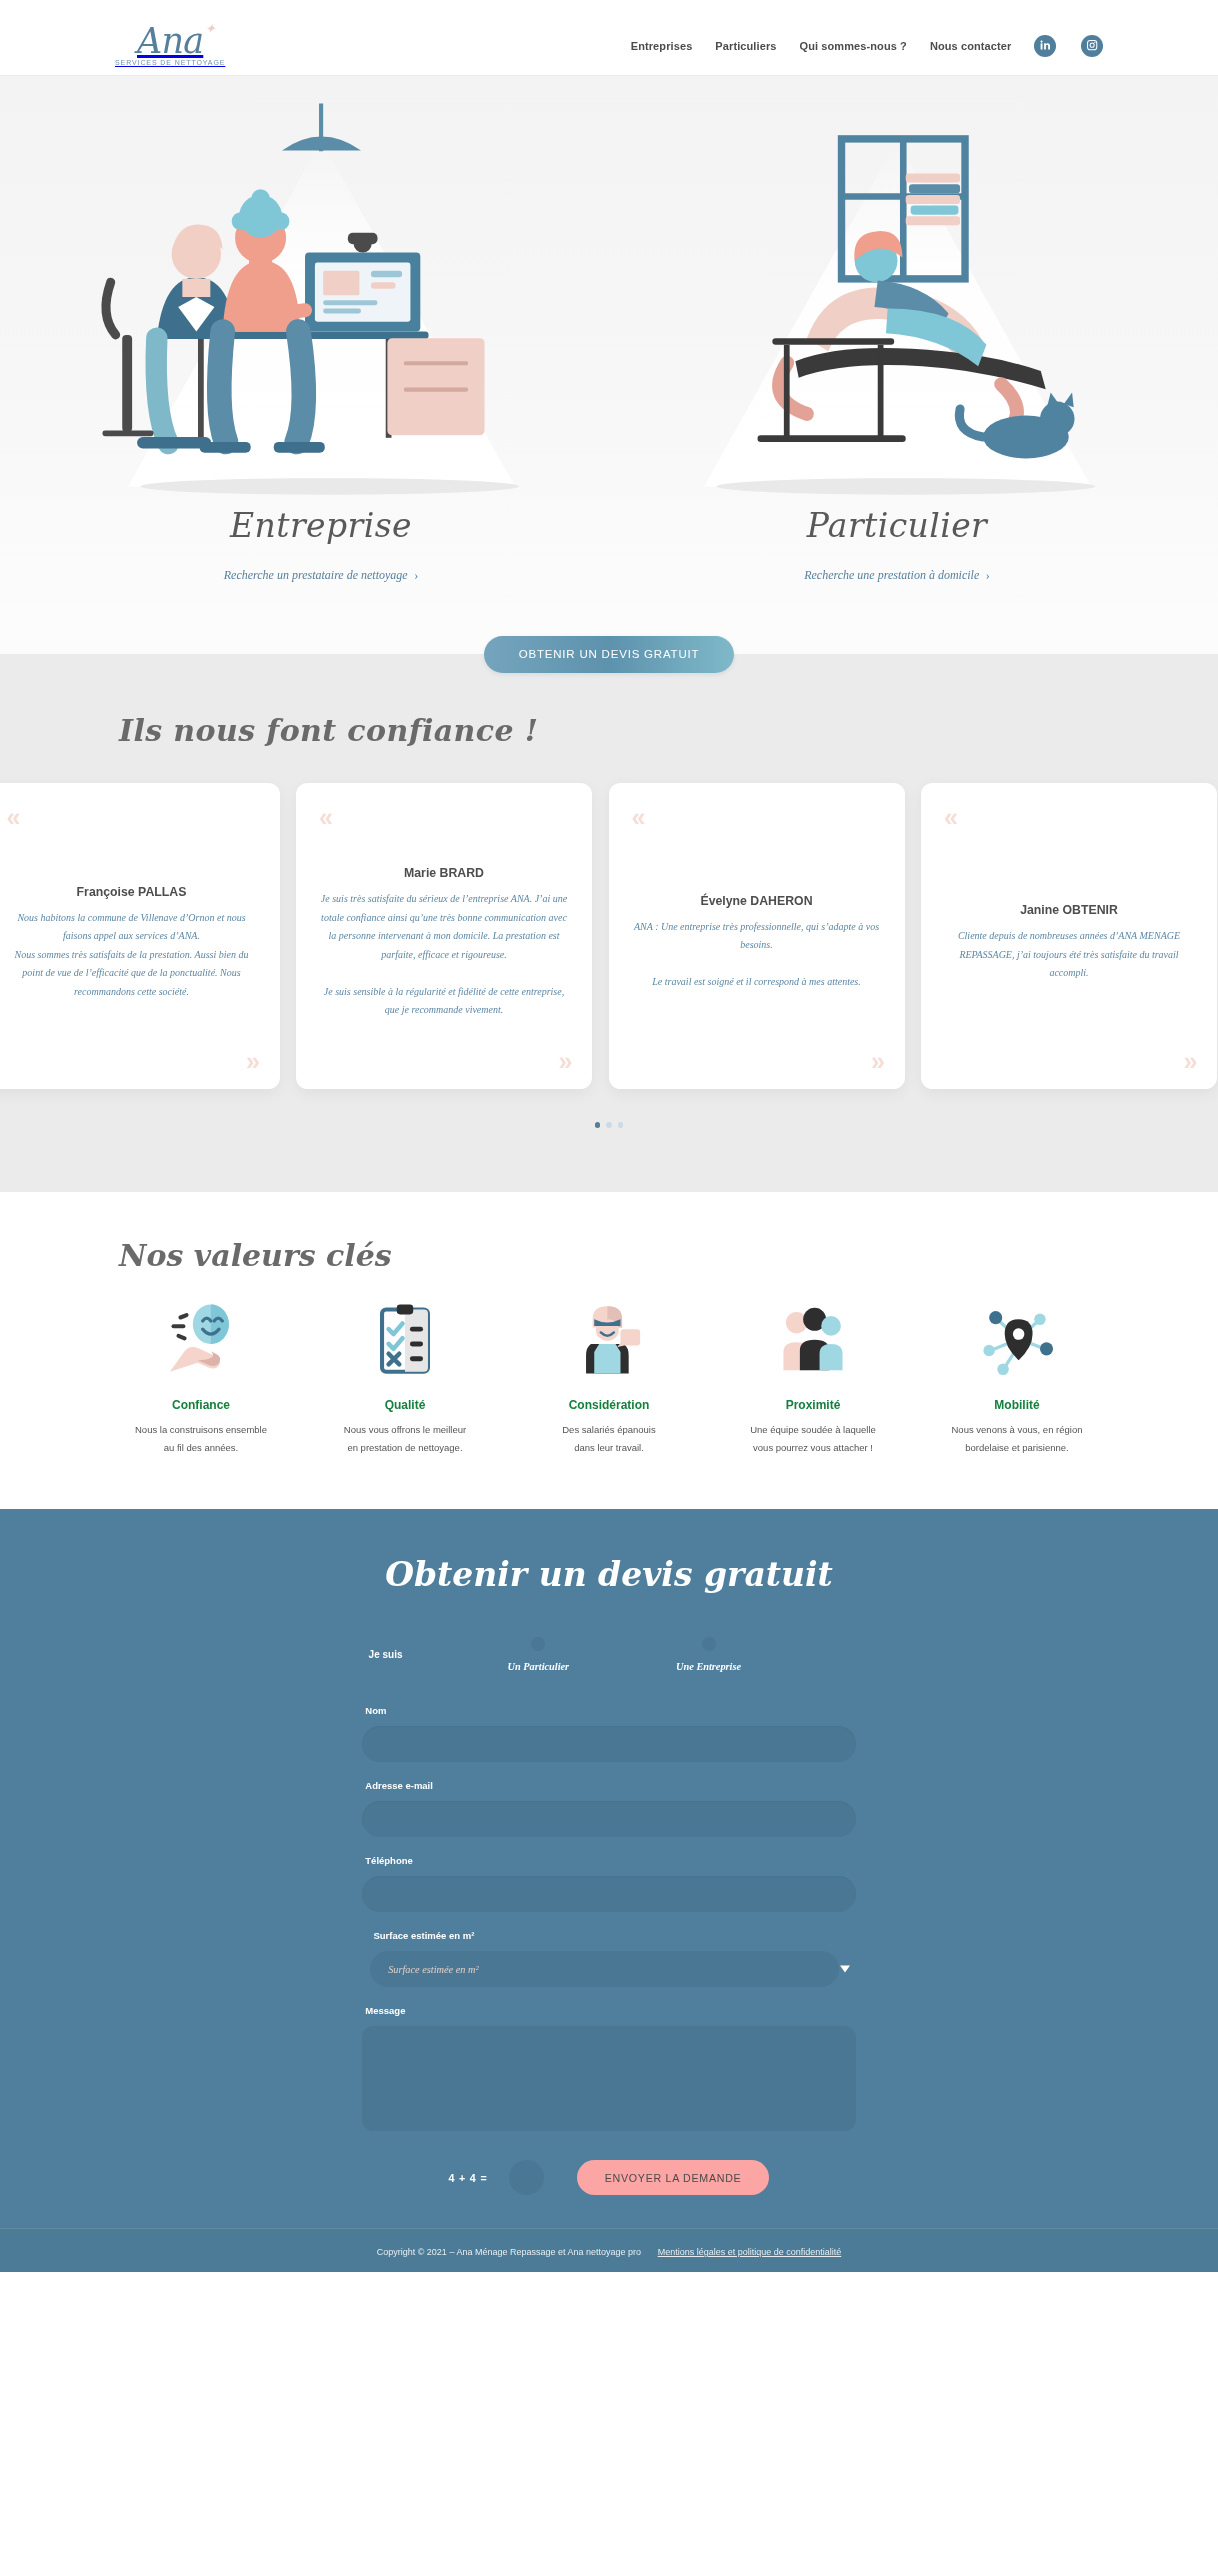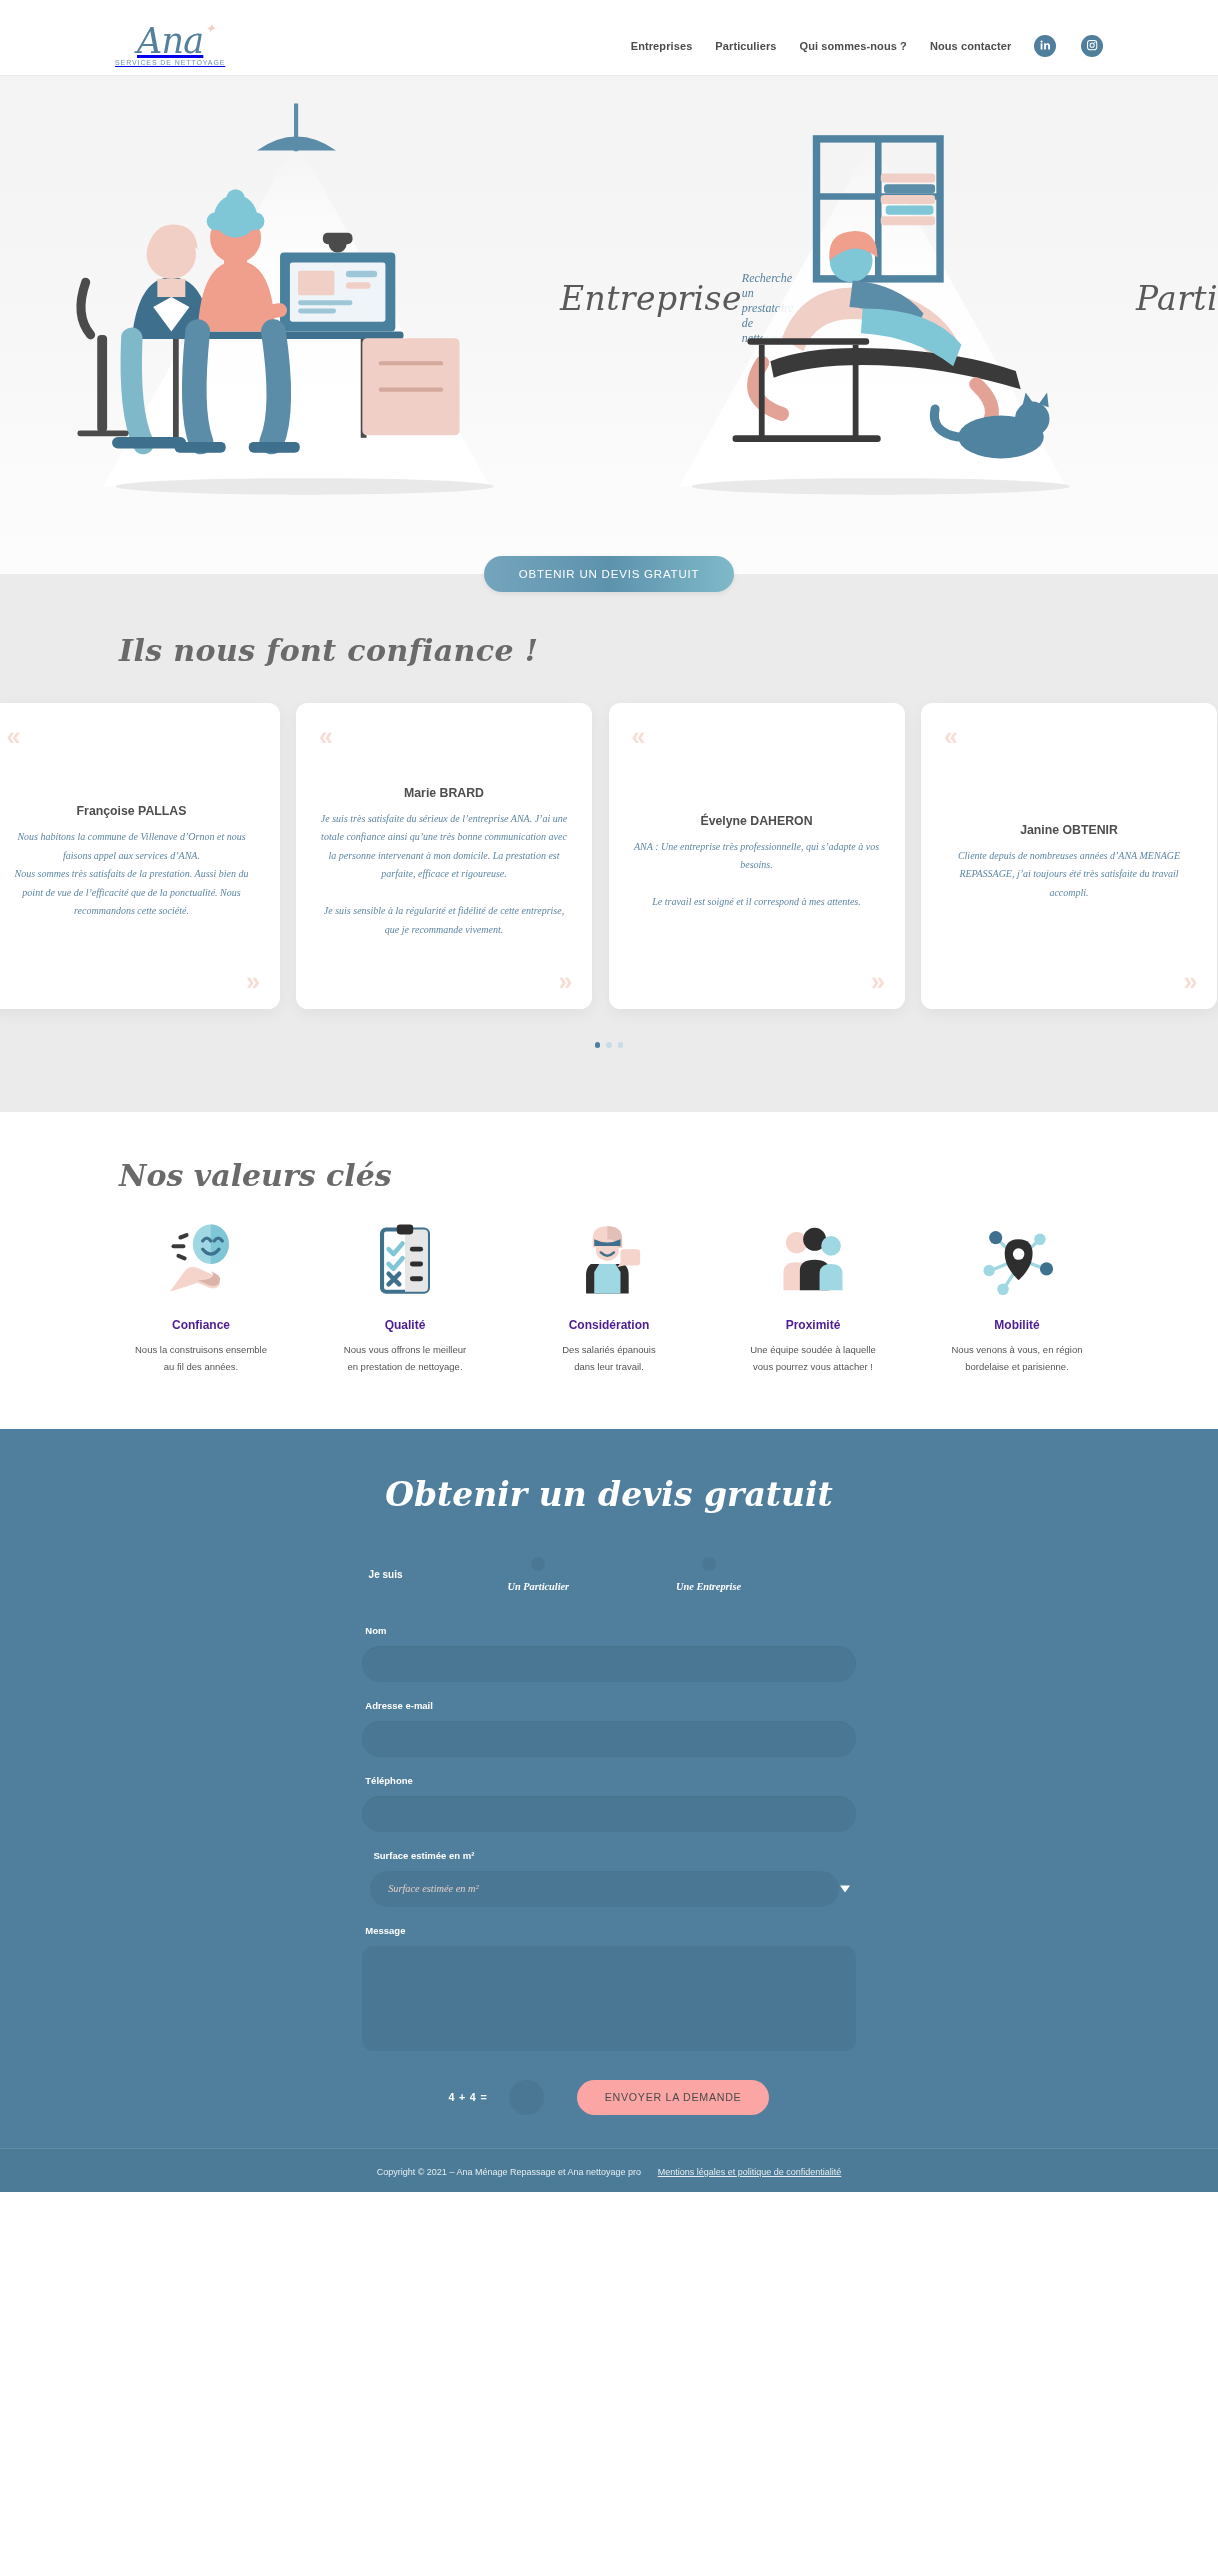--- a/index.html
+++ b/index.html
@@ -77,21 +77,21 @@
   .social svg { display:block; }
 
   
   .hero {
     background: linear-gradient(180deg,#f3f3f3 0%,#f7f7f7 55%,#fcfcfc 100%);
     padding: 15px 0 43px;
     display: flex;
     justify-content: center;
     gap: 0;
   }
-  .hero-col { width: 576px; display: flex; flex-direction: row; align-items: center; }
+  .hero-col { width: 576px; display: flex; flex-direction: column; align-items: center; }
   .hero-illo { width: 527px; height: 412px; position: relative; }
   .hero-title {
     font-family: "DejaVu Serif", serif;
     font-style: italic;
     font-size: 33px;
     color: #595959;
     letter-spacing: 0.4px;
     margin-top: 3.3px;
   }
   .hero-link {
@@ -201,21 +201,21 @@
     justify-content: center;
     gap: 0;
     padding: 0 99px;
   }
   .value {
     width: 206px;
     text-align: center;
     display:flex; flex-direction:column; align-items:center;
   }
   .value-icon { width: 82px; height: 82px; margin-bottom: 18px; }
-  .value-title { font-size: 12px; font-weight: 700; color: #4c1d95; margin-bottom: 9px; text-align: right; }
+  .value-title { font-size: 12px; font-weight: 700; color: #15803d; margin-bottom: 9px; text-align: right; }
   .value-desc { font-size: 9.5px; line-height: 1.85; color: #555; }
 
   
   .form-section { background: #4f7f9c; padding: 46px 0 33px; }
   .form-title {
     font-family: "DejaVu Serif", serif;
     font-style: italic;
     color: #fff;
     font-size: 33px;
     text-align: center;

